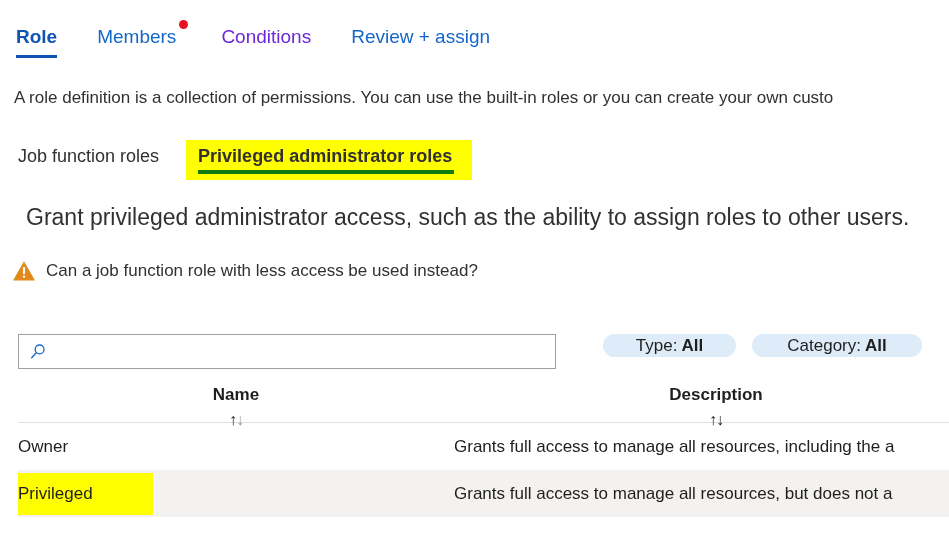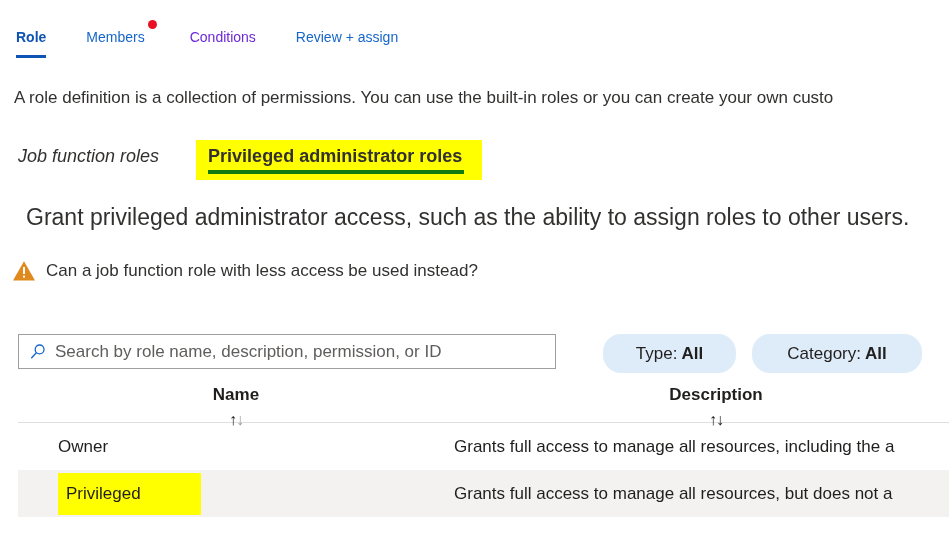--- a/index.html
+++ b/index.html
@@ -21,21 +21,21 @@
     position: absolute;
     left: 0;
     top: 0;
     width: 949px;
     height: 64px;
     display: flex;
     align-items: flex-start;
   }
   .wz-tab {
     position: relative;
-    font-size: 14px;
+    font-size: 19px;
     line-height: 22px;
     padding: 26px 0 0 0;
     white-space: nowrap;
     cursor: pointer;
     user-select: none;
   }
   .wz-tab.active {
     font-weight: bold;
     color: #0f53b5;
     margin-left: 16px;
@@ -92,22 +92,21 @@
   .pivot {
     font-size: 18px;
     line-height: 24px;
     color: #323130;
     white-space: nowrap;
     cursor: pointer;
     padding: 4px 0 0 0;
     position: relative;
   }
   .pivot.job {
-    margin-right: 12px;
-    font-style: italic;
+    margin-right: 2px;
   }
   .pivot.priv {
     font-weight: bold;
     background: #ffff00;
     margin-left: 25px;
     padding: 4px 20px 12px 12px;
   }
   .pivot-accent {
     position: absolute;
     left: 12px;
@@ -182,21 +181,21 @@
     height: 100%;
   }
   .search-input::placeholder {
     color: #605e5c;
     opacity: 1;
   }
 
   .filter-pill {
     position: absolute;
     top: 334px;
-    height: 39px;
+    height: 23px;
     border-radius: 18px;
     background: #deecf9;
     color: #201f1e;
     font-size: 17px;
     display: flex;
     align-items: center;
     justify-content: center;
     padding: 0 22px;
     box-sizing: border-box;
     cursor: pointer;
@@ -251,21 +250,21 @@
     font-size: 17px;
     color: #201f1e;
   }
   .tr.selected {
     background: #f3f2f1;
   }
   .td {
     white-space: nowrap;
     overflow: hidden;
   }
-  .td.col-name .cellwrap { display: inline-block; margin-left: 40px; }
+  .td.col-name .cellwrap { display: inline-block; }
   .hl-yellow {
     background: #ffff00;
     padding: 11px 60px 11px 8px;
     margin-left: -8px;
   }
 </style>
 </head>
 <body>
 
 <div class="wizard-tabs">
@@ -306,21 +305,20 @@
     <rect x="11" y="15.6" width="2" height="2" fill="#ffffff"></rect>
   </svg>
   <span class="warn-text">Can a job function role with less access be used instead?</span>
 </div>
 
 <div class="search-box">
   <svg class="search-icon" viewBox="0 0 18 18">
     <circle cx="10.6" cy="6.4" r="4.4" fill="none" stroke="#1566c9" stroke-width="1.3"></circle>
     <line x1="7.3" y1="9.7" x2="2.3" y2="15.3" stroke="#1566c9" stroke-width="1.3"></line>
   </svg>
-  <input class="search-input" type="text" placeholder="Search by role name, description, permission, or ID" style="">
 </div>
 
 <div class="filter-pill" id="pill-type">
   <span>Type</span>
   <span> : </span>
   <span class="pill-val">All</span>
 </div>
 <div class="filter-pill" id="pill-category">
   <span>Category</span>
   <span> : </span>

